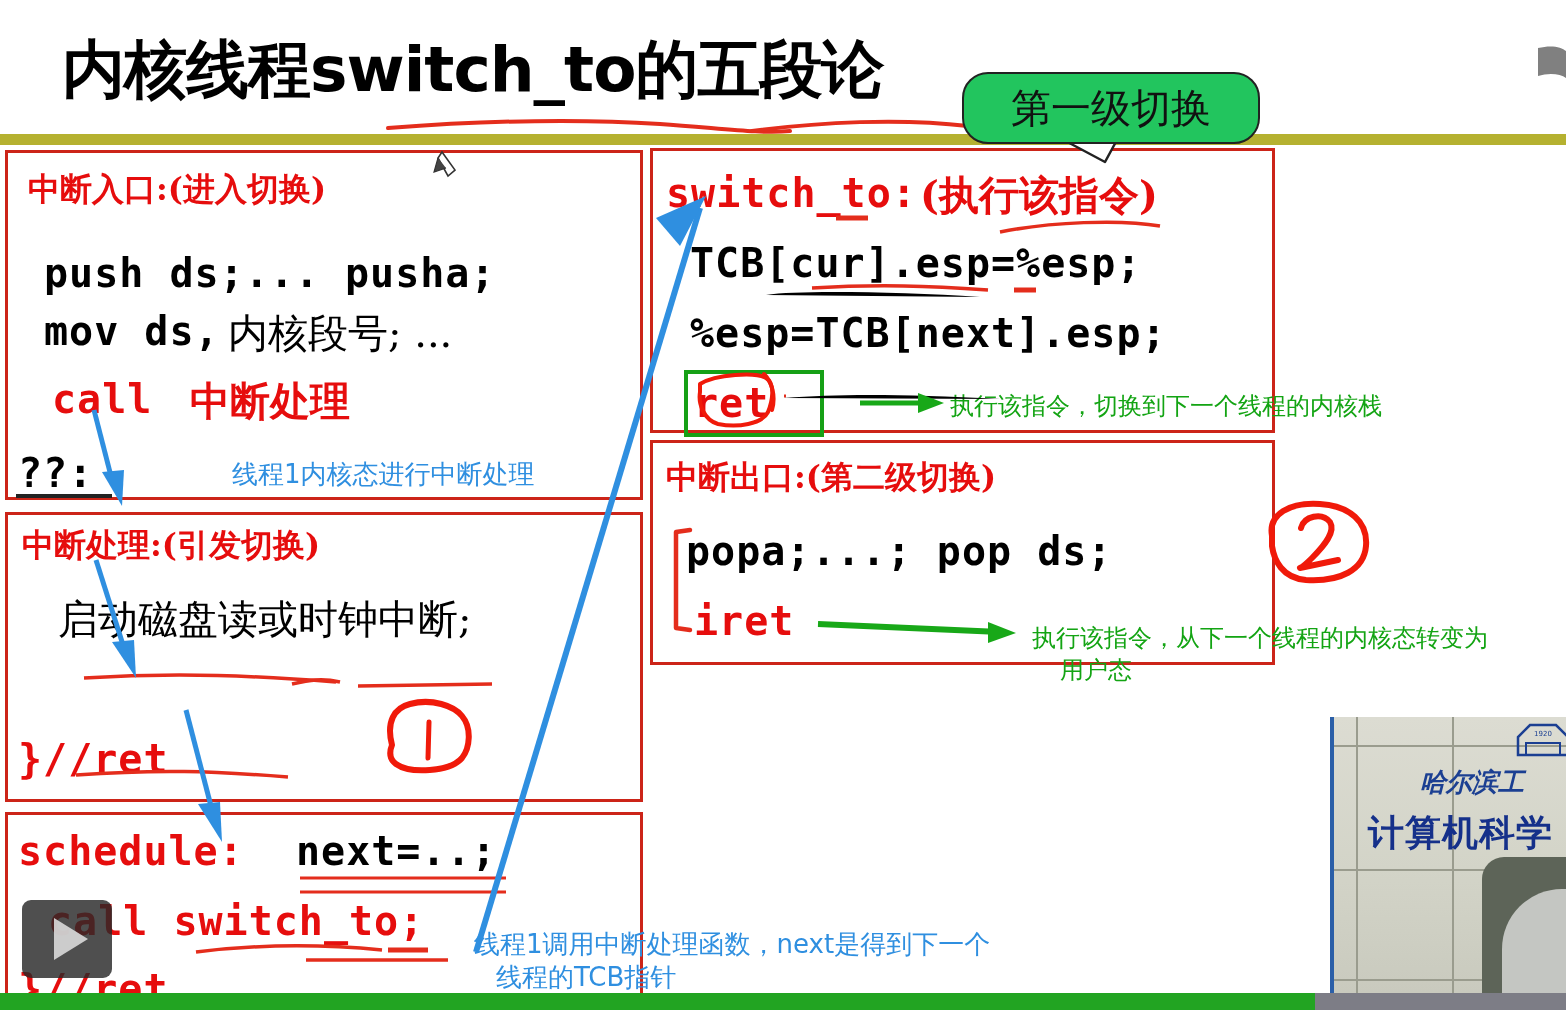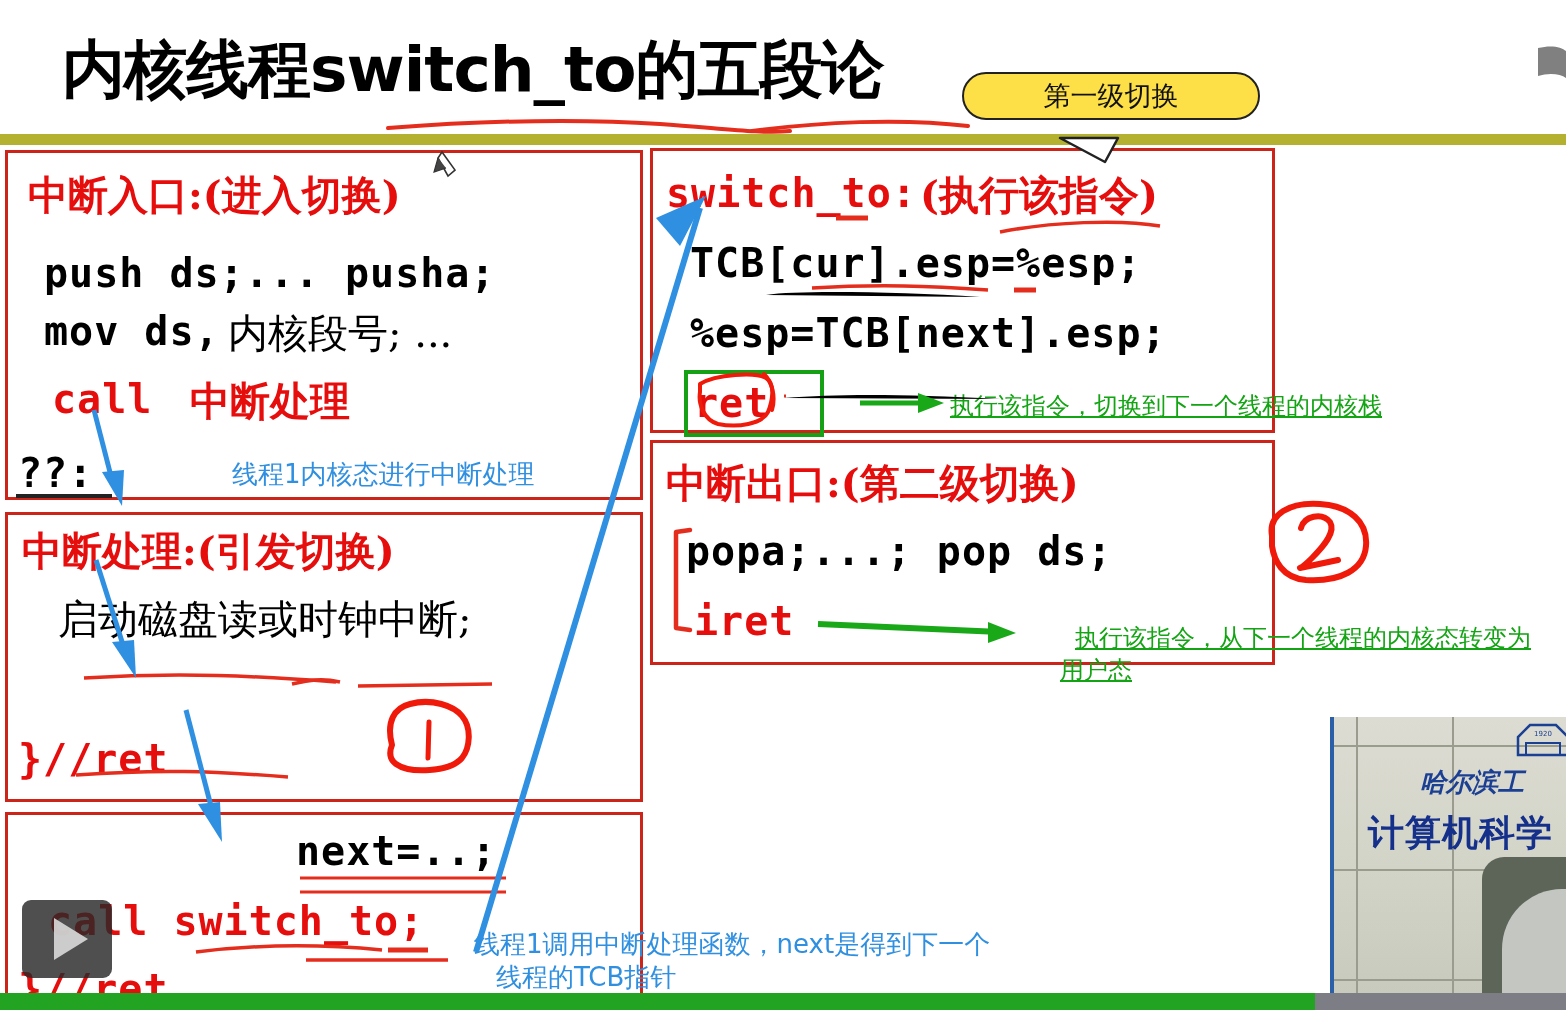--- a/index.html
+++ b/index.html
@@ -23,44 +23,44 @@
     color:#000;
     white-space:nowrap;
   }
   .title-rule{
     position:absolute;left:0px;top:134px;width:1566px;height:11px;
     background:#b5b130;
   }
 
   
   .callout{
-    position:absolute;left:962px;top:72px;width:298px;height:48px;
-    border:2.5px solid #222;border-radius:26px;background:#fde047;
+    position:absolute;left:962px;top:72px;width:298px;height:72px;
+    border:2.5px solid #222;border-radius:26px;background:#22c55e;
     box-sizing:border-box;
     display:flex;align-items:center;justify-content:center;
     font-family:"DejaVu Serif","Liberation Serif",serif;
-    font-size:27px;color:#111;z-index:9;
+    font-size:40px;color:#111;z-index:9;
   }
 
   
   .panel{
     position:absolute;box-sizing:border-box;
     border:3px solid #cc2418;background:transparent;
   }
   #panel-interrupt-entry{left:5px;top:150px;width:638px;height:350px;}
   #panel-interrupt-handle{left:5px;top:512px;width:638px;height:290px;}
   #panel-schedule{left:5px;top:812px;width:638px;height:192px;}
   #panel-switch-to{left:650px;top:148px;width:625px;height:285px;}
   #panel-interrupt-exit{left:650px;top:440px;width:625px;height:225px;}
 
   
   .hdr{
     position:absolute;white-space:nowrap;
     font-family:"DejaVu Serif","Liberation Serif",serif;
-    font-size:40px;color:#e60d0d;font-weight:bold;
+    font-size:32px;color:#e60d0d;font-weight:bold;
   }
   .mono{
     position:absolute;white-space:nowrap;
     font-family:"DejaVu Sans Mono","Liberation Mono",monospace;
     font-size:40px;font-weight:bold;color:#000;letter-spacing:1px;
   }
   .mono.red{color:#e60d0d;}
   .cjk{
     position:absolute;white-space:nowrap;
     font-family:"DejaVu Serif","Liberation Serif",serif;
@@ -70,21 +70,21 @@
 
   
   .anno-blue{
     position:absolute;white-space:pre;
     font-family:"DejaVu Sans","Liberation Sans",sans-serif;
     font-size:26px;color:#2f8fe0;line-height:33px;
   }
   .anno-green{
     position:absolute;white-space:pre;
     font-family:"DejaVu Sans","Liberation Sans",sans-serif;
-    font-size:24px;color:#13a413;line-height:32px;text-decoration:underline;
+    font-size:24px;color:#13a413;line-height:32px;
   }
 
   
   .ret-box{
     position:absolute;left:684px;top:370px;width:140px;height:67px;
     border:4px solid #16a016;box-sizing:border-box;background:transparent;
   }
 
   
   svg.overlay{position:absolute;left:0;top:0;width:1566px;height:1010px;pointer-events:none;}
@@ -145,38 +145,39 @@
   <div class="cjk" style="left:228px;top:306px;">内核段号; ...</div>
   <div class="mono red" style="left:52px;top:376px;">call</div>
   <div class="cjk red" style="left:190px;top:374px;">中断处理</div>
   <div class="mono" style="left:18px;top:450px;">??:</div>
   <div class="anno-blue" style="left:232px;top:458px;">线程1内核态进行中断处理</div>
 
   <div class="hdr" style="left:22px;top:524px;">中断处理:(引发切换)</div>
   <div class="cjk" style="left:58px;top:592px;">启动磁盘读或时钟中断;</div>
   <div class="mono red" style="left:18px;top:736px;">}//ret</div>
 
+  <div class="mono red" style="left:18px;top:828px;">schedule:</div>
   <div class="mono" style="left:296px;top:828px;">next=..;</div>
   <div class="mono red" style="left:48px;top:898px;">call switch_to;</div>
   <div class="mono red" style="left:18px;top:966px;">}//ret</div>
   <div class="anno-blue" style="left:474px;top:928px;">线程1调用中断处理函数，next是得到下一个</div>
   <div class="anno-blue" style="left:496px;top:961px;">线程的TCB指针</div>
 
   <div class="mono red" style="left:666px;top:170px;">switch_to:</div>
   <div class="cjk red" style="left:920px;top:168px;">(执行该指令)</div>
   <div class="mono" style="left:690px;top:240px;">TCB[cur].esp=%esp;</div>
   <div class="mono" style="left:690px;top:310px;">%esp=TCB[next].esp;</div>
   <div class="ret-box"></div>
   <div class="mono red" style="left:694px;top:380px;">ret</div>
   <div class="anno-green" style="left:950px;top:390px;">执行该指令，切换到下一个线程的内核栈</div>
 
   <div class="hdr" style="left:666px;top:456px;">中断出口:(第二级切换)</div>
   <div class="mono" style="left:686px;top:528px;">popa;...; pop ds;</div>
   <div class="mono red" style="left:694px;top:598px;">iret</div>
-  <div class="anno-green" style="left:1075px;top:622px;">执行该指令，从下一个线程的内核态转变为</div>
+  <div class="anno-green" style="left:1032px;top:622px;">执行该指令，从下一个线程的内核态转变为</div>
   <div class="anno-green" style="left:1032px;top:654px;margin-left:28px;">用户态</div>
 
   <svg class="overlay" viewBox="0 0 1566 1010">
 
     <path d="M 1060 138 L 1105 162 L 1118 138 Z" fill="#fff" stroke="#222" stroke-width="2.5" stroke-linejoin="round"></path>
 
     <path d="M 388 128 C 520 118 600 120 660 124 C 720 128 760 134 790 131" stroke="#e42d1c" stroke-width="4" fill="none" stroke-linecap="round"></path>
     <path d="M 752 131 C 820 122 900 118 968 126" stroke="#e42d1c" stroke-width="4" fill="none" stroke-linecap="round"></path>
 
     <path d="M 442 152 L 455 170 L 448 176 L 438 158 Z" fill="#fff" stroke="#333" stroke-width="1.6"></path>

